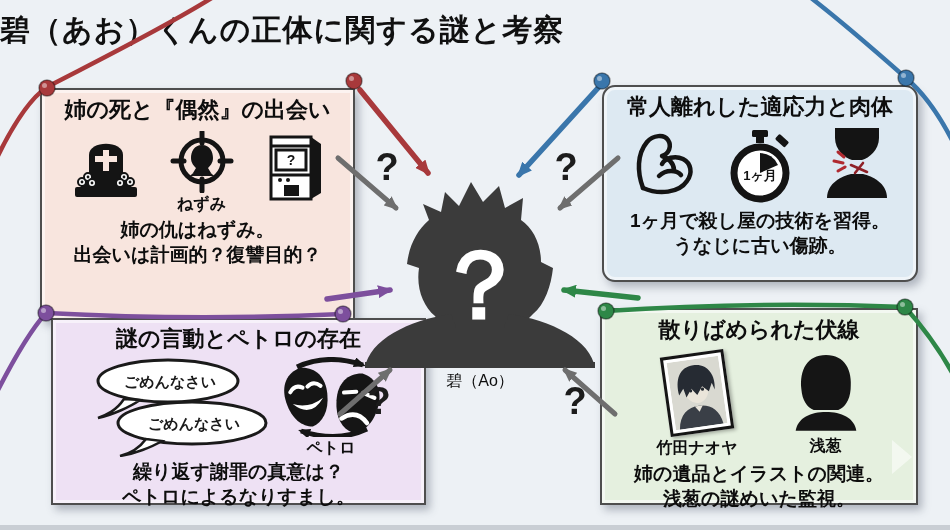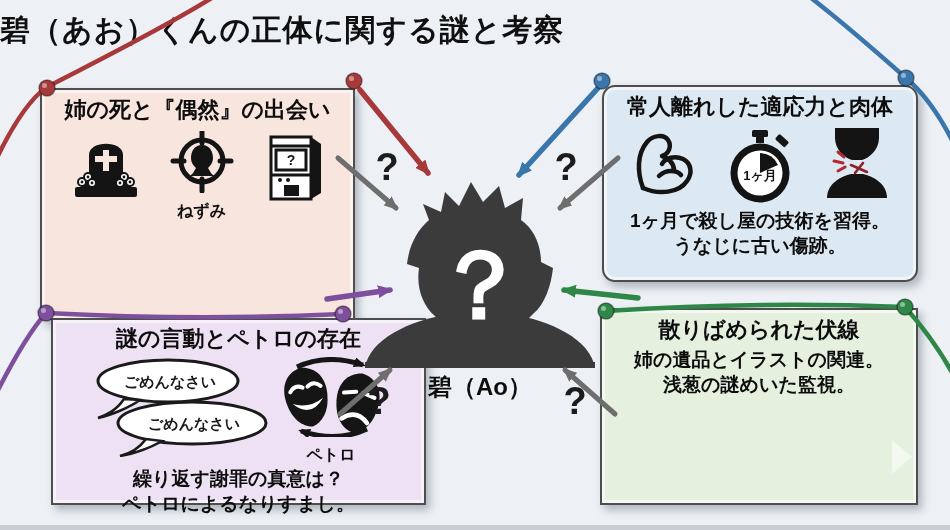--- a/index.html
+++ b/index.html
@@ -15,30 +15,30 @@
   .note{
     position:absolute;box-sizing:border-box;border:2px solid #4e4e4e;
     box-shadow:4px 5px 8px rgba(60,70,90,.35), inset 0 0 0 3px rgba(255,255,255,.55);
     text-align:center;z-index:1;
   }
   .note h2{margin:5px 0 0;font-size:22px;font-weight:bold;color:#0d0d0d;}
   .iconrow{display:flex;justify-content:center;align-items:flex-start;margin-top:6px;}
   .iconrow.gap-lg{gap:26px}
   .iconrow.gap-md{gap:18px}
   .icol{display:flex;flex-direction:column;align-items:center;}
-  .ilabel{font-size:16px;font-weight:bold;margin-top:8px;color:#0d0d0d;}
+  .ilabel{font-size:16px;font-weight:bold;margin-top:1px;color:#0d0d0d;}
   .caption{font-size:19px;font-weight:bold;line-height:1.32;margin-top:2px;color:#0d0d0d;}
   .note-tl{left:40px;top:88px;width:315px;height:232px;background:var(--c-box_pink,#f8e5de);}
   .note-tr{left:602px;top:85px;width:316px;height:197px;background:var(--c-box_blue,#dde9f2);border-radius:13px;}
   .note-bl{left:51px;top:318px;width:375px;height:187px;background:var(--c-box_purple,#eee1f4);}
   .note-br{left:600px;top:308px;width:318px;height:197px;background:var(--c-box_green,#e5f0df);}
   .center-figure{position:absolute;left:357px;top:168px;width:246px;height:200px;z-index:3;}
   .center-label{
     position:absolute;left:380px;top:371px;width:200px;text-align:center;
-    font-size:24px;font-weight:bold;color:#0d0d0d;z-index:3;
+    font-size:16px;font-weight:normal;color:#0d0d0d;z-index:3;
   }
   .qmark{
     position:absolute;width:30px;text-align:center;font-size:38px;font-weight:bold;
     color:#1c1c1c;z-index:4;line-height:1;
   }
   .q-tl{left:372px;top:148px}.q-tr{left:551px;top:148px}
   .q-bl{left:364px;top:382px}.q-br{left:560px;top:382px}
   .overlay{position:absolute;left:0;top:0;z-index:5;pointer-events:none;}
   .st-red{stroke:var(--c-red,#a8393b)} .fl-red{fill:var(--c-red,#a8393b)}
   .st-blue{stroke:var(--c-blue,#3a76ab)} .fl-blue{fill:var(--c-blue,#3a76ab)}
@@ -110,20 +110,24 @@
         <rect x="8" y="6" width="40" height="62" fill="#fff" stroke="#141414" stroke-width="3"></rect>
         <line x1="8" y1="15" x2="48" y2="15" stroke="#141414" stroke-width="3"></line>
         <rect x="13" y="19" width="30" height="20" fill="#fff" stroke="#141414" stroke-width="3"></rect>
         <text x="28" y="34" font-size="14" font-weight="bold" fill="#141414" text-anchor="middle">?</text>
         <line x1="8" y1="44" x2="48" y2="44" stroke="#141414" stroke-width="3"></line>
         <circle cx="17" cy="49" r="2" fill="#141414"></circle>
           <circle cx="25" cy="49" r="2" fill="#141414"></circle>
         <rect x="21" y="54" width="15" height="11" fill="#141414"></rect>
       </svg>
     </div>
+    <div class="caption">
+      <div>姉の仇はねずみ。</div>
+      <div>出会いは計画的？復讐目的？</div>
+    </div>
   </div>
 
   <div class="note note-tr">
     <h2>常人離れした適応力と肉体</h2>
     <div class="iconrow gap-md">
       <svg width="74" height="70" viewBox="0 0 74 70">
         <g fill="none" stroke="#141414" stroke-width="4.5" stroke-linecap="round" stroke-linejoin="round">
           <path d="M14,60 C8,44 8,26 18,14 C24,7 35,6 39,12 C43,18 40,26 33,28 C39,30 45,35 45,42"></path>
           <path d="M14,60 C30,67 50,65 58,53 C64,45 62,35 54,31 C46,27 36,30 33,36"></path>
           <path d="M30,48 C37,41 48,42 52,47"></path>
@@ -195,20 +199,43 @@
       </div>
     </div>
     <div class="caption" style="margin-top:0">
       <div>繰り返す謝罪の真意は？</div>
       <div>ペトロによるなりすまし。</div>
     </div>
   </div>
 
   <div class="note note-br">
     <h2>散りばめられた伏線</h2>
+    <div class="iconrow" style="gap:52px;margin-top:8px">
+      <div class="icol">
+        <div class="photo">
+          <svg width="52" height="68" viewBox="0 0 52 68">
+            <rect x="0" y="0" width="52" height="68" fill="#d9d9d1"></rect>
+            <ellipse cx="26" cy="30" rx="12" ry="14" fill="#eae5da"></ellipse>
+            <path d="M26,6 C12,6 6,18 8,34 L13,28 L15,37 L21,29 L26,36 L32,28 L38,34 L42,26 L44,33 C47,18 40,6 26,6 Z" fill="#262b33"></path>
+            <path d="M4,68 C6,53 15,47 26,47 C37,47 46,53 48,68 Z" fill="#3a3f47"></path>
+            <path d="M22,47 L26,53 L30,47 Z" fill="#e8e4da"></path>
+            <circle cx="20" cy="31" r="1.6" fill="#262b33"></circle>
+              <circle cx="32" cy="31" r="1.6" fill="#262b33"></circle>
+          </svg>
+        </div>
+        <div class="ilabel" style="margin-top:5px">竹田ナオヤ</div>
+      </div>
+      <div class="icol">
+        <svg width="72" height="78" viewBox="0 0 76 82">
+          <path d="M38,2 C18,2 10,18 12,38 C13,50 18,57 25,60 L51,60 C58,57 63,50 64,38 C66,18 58,2 38,2 Z" fill="#151515"></path>
+          <path d="M6,82 C8,68 22,62 38,62 C54,62 68,68 70,82 Z" fill="#151515"></path>
+        </svg>
+        <div class="ilabel" style="margin-top:5px">浅葱</div>
+      </div>
+    </div>
     <div class="caption">
       <div>姉の遺品とイラストの関連。</div>
       <div>浅葱の謎めいた監視。</div>
     </div>
   </div>
 
   <svg class="center-figure" width="246" height="200" viewBox="0 0 246 200">
     <g fill="var(--c-silhouette,#3b3b3b)">
       <path d="M78,148 C66,138 59,120 62,100 L50,96 C52,78 60,62 72,52 L66,36 L84,44 L88,24 L102,38 L114,14 L126,34 L142,18 L148,40 L166,30 L164,52 C176,60 184,76 184,94 L196,100 C194,118 188,136 176,146 L170,152 C160,168 140,176 123,176 C106,176 88,166 78,148 Z"></path>
       <rect x="104" y="160" width="38" height="24"></rect>

